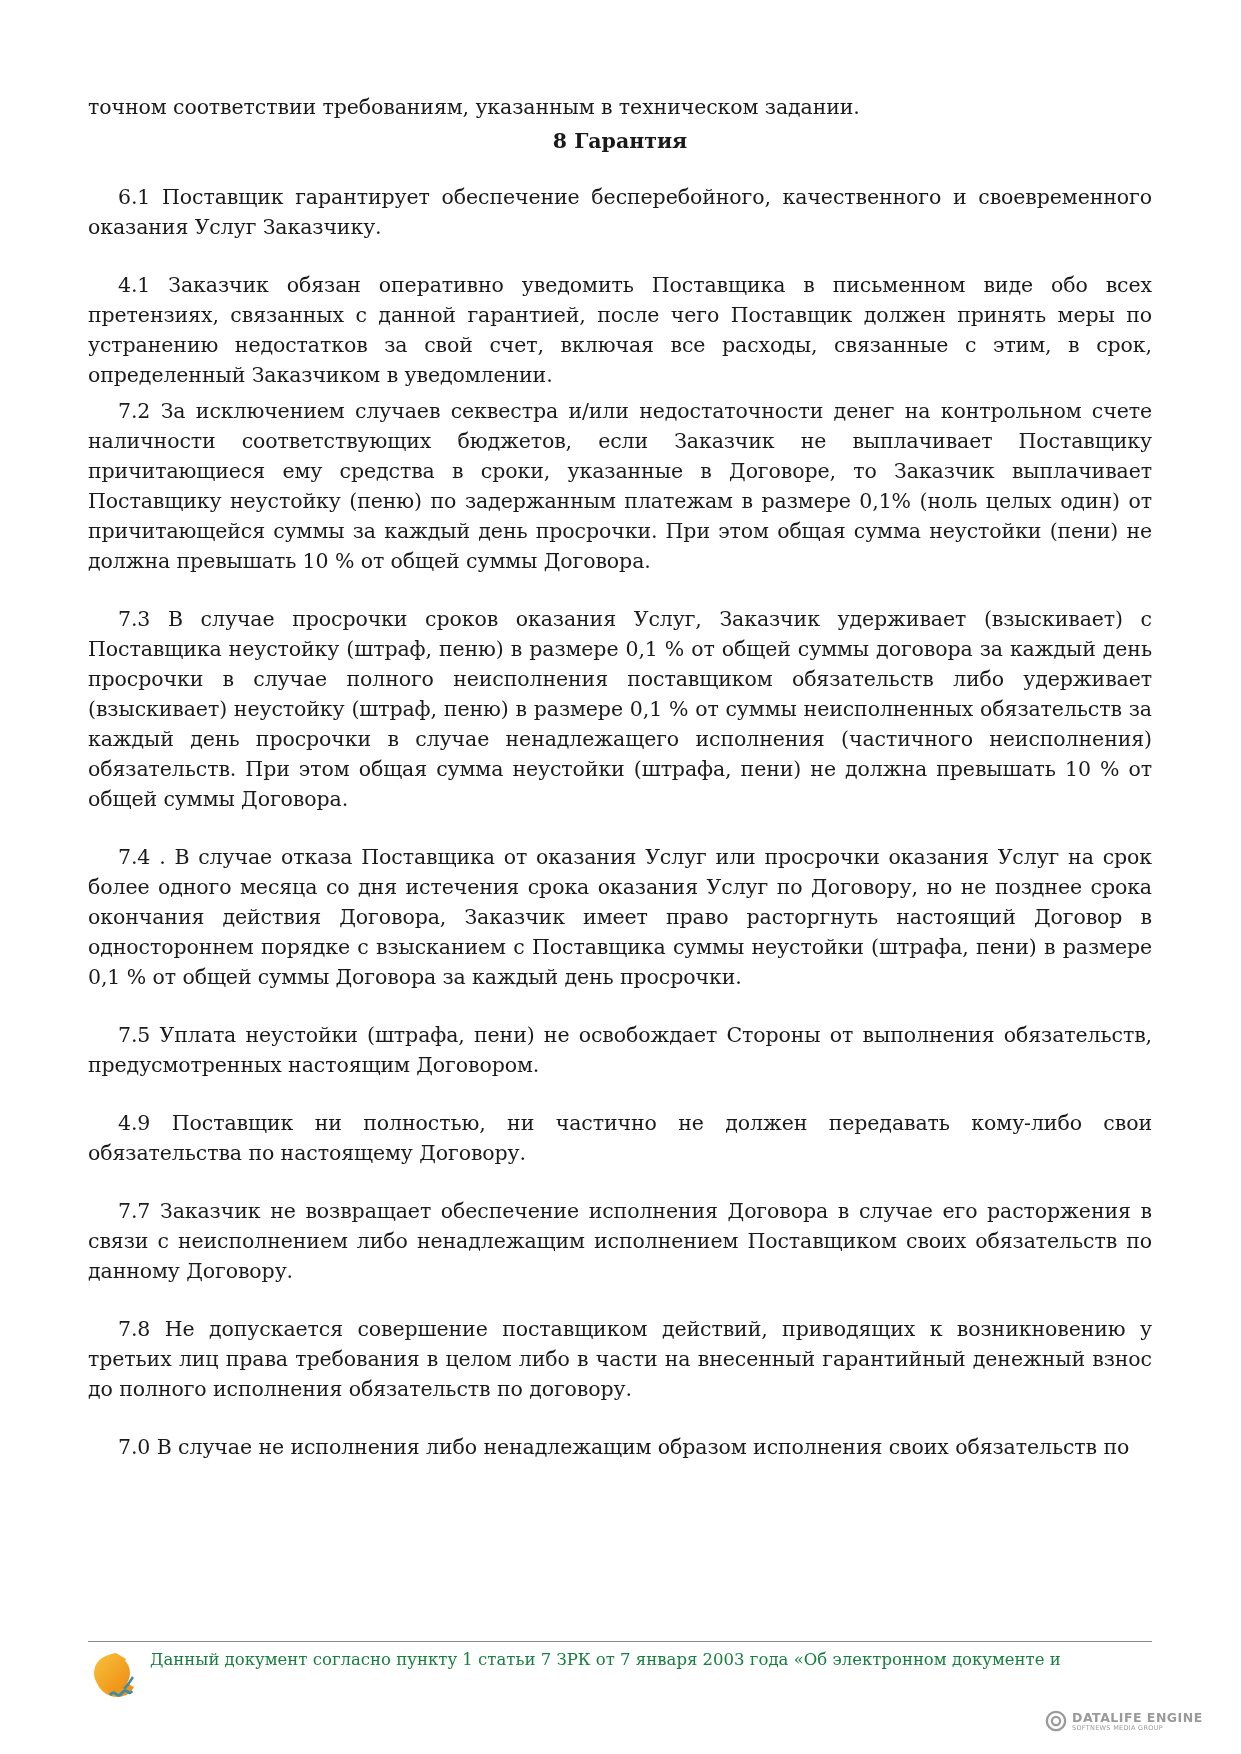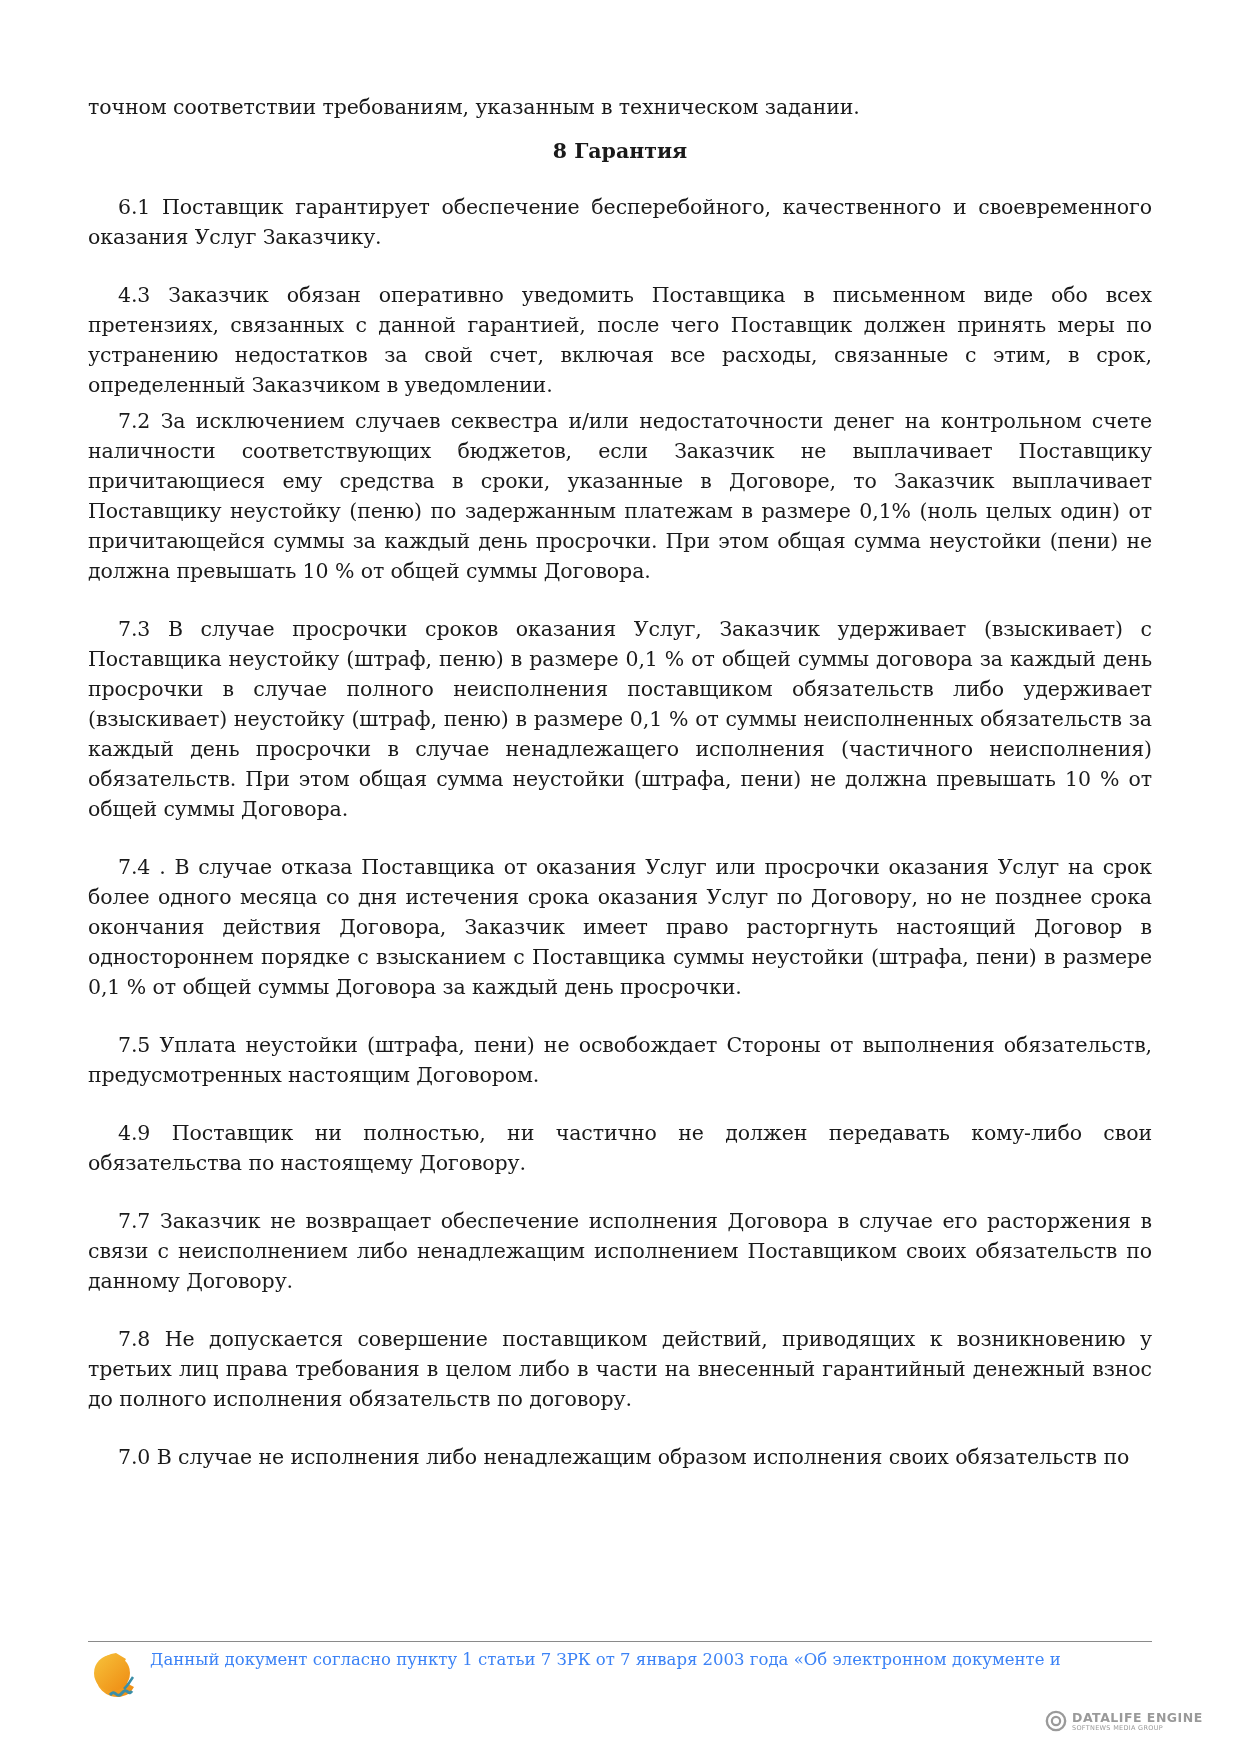--- a/index.html
+++ b/index.html
@@ -24,21 +24,21 @@
     .para {
       font-size: 20.5px;
       line-height: 30px;
       text-align: justify;
       margin: 0 0 28px 0;
       text-indent: 30px;
       letter-spacing: -0.1px;
     }
     .para.cont {
       text-indent: 0;
-      margin-bottom: 14px;
+      margin-bottom: 4px;
     }
     .heading {
       font-size: 20.5px;
       font-weight: bold;
       text-align: center;
       line-height: 30px;
       margin: 0 0 26px 0;
     }
     .para.last-in-section {
       margin-bottom: 6px;
@@ -62,21 +62,21 @@
     .footer-logo {
       width: 52px;
       height: 52px;
       flex: 0 0 52px;
       margin-right: 8px;
       margin-top: 0px;
     }
     .footer-text {
       font-size: 16.5px;
       line-height: 22px;
-      color: #3b82f6;
+      color: #15803d;
     }
     .watermark {
       position: absolute;
       left: 1045px;
       top: 1710px;
       display: flex;
       align-items: flex-end;
       color: #9a9a9a;
       font-family: "DejaVu Sans", "Liberation Sans", sans-serif;
     }
@@ -98,21 +98,21 @@
     }
   </style>
 </head>
 <body>
 
 <div class="page">
   <p class="para cont">точном соответствии требованиям, указанным в техническом задании.</p>
 
   <div class="heading">8 Гарантия</div>
   <p class="para">6.1 Поставщик гарантирует обеспечение бесперебойного, качественного и своевременного оказания Услуг Заказчику.</p>
-  <p class="para last-in-section">4.3 Заказчик обязан оперативно уведомить Поставщика в письменном виде обо всех претензиях, связанных с данной гарантией, после чего Поставщик должен принять меры по устранению недостатков за свой счет, включая все расходы, связанные с этим, в срок, определенный Заказчиком в уведомлении.</p>
+  <p class="para last-in-section">4.1 Заказчик обязан оперативно уведомить Поставщика в письменном виде обо всех претензиях, связанных с данной гарантией, после чего Поставщик должен принять меры по устранению недостатков за свой счет, включая все расходы, связанные с этим, в срок, определенный Заказчиком в уведомлении.</p>
 
   <p class="para">7.2 За исключением случаев секвестра и/или недостаточности денег на контрольном счете наличности соответствующих бюджетов, если Заказчик не выплачивает Поставщику причитающиеся ему средства в сроки, указанные в Договоре, то Заказчик выплачивает Поставщику неустойку (пеню) по задержанным платежам в размере 0,1% (ноль целых один) от причитающейся суммы за каждый день просрочки. При этом общая сумма неустойки (пени) не должна превышать 10 % от общей суммы Договора.</p>
   <p class="para">7.3 В случае просрочки сроков оказания Услуг, Заказчик удерживает (взыскивает) с Поставщика неустойку (штраф, пеню) в размере 0,1 % от общей суммы договора за каждый день просрочки в случае полного неисполнения поставщиком обязательств либо удерживает (взыскивает) неустойку (штраф, пеню) в размере 0,1 % от суммы неисполненных обязательств за каждый день просрочки в случае ненадлежащего исполнения (частичного неисполнения) обязательств. При этом общая сумма неустойки (штрафа, пени) не должна превышать 10 % от общей суммы Договора.</p>
   <p class="para">7.4 . В случае отказа Поставщика от оказания Услуг или просрочки оказания Услуг на срок более одного месяца со дня истечения срока оказания Услуг по Договору, но не позднее срока окончания действия Договора, Заказчик имеет право расторгнуть настоящий Договор в одностороннем порядке с взысканием с Поставщика суммы неустойки (штрафа, пени) в размере 0,1 % от общей суммы Договора за каждый день просрочки.</p>
   <p class="para">7.5 Уплата неустойки (штрафа, пени) не освобождает Стороны от выполнения обязательств, предусмотренных настоящим Договором.</p>
   <p class="para">4.9 Поставщик ни полностью, ни частично не должен передавать кому-либо свои обязательства по настоящему Договору.</p>
   <p class="para">7.7 Заказчик не возвращает обеспечение исполнения Договора в случае его расторжения в связи с неисполнением либо ненадлежащим исполнением Поставщиком своих обязательств по данному Договору.</p>
   <p class="para">7.8 Не допускается совершение поставщиком действий, приводящих к возникновению у третьих лиц права требования в целом либо в части на внесенный гарантийный денежный взнос до полного исполнения обязательств по договору.</p>
   <p class="para" style="margin-bottom:0;">7.0 В случае не исполнения либо ненадлежащим образом исполнения своих обязательств по</p>
 </div>

